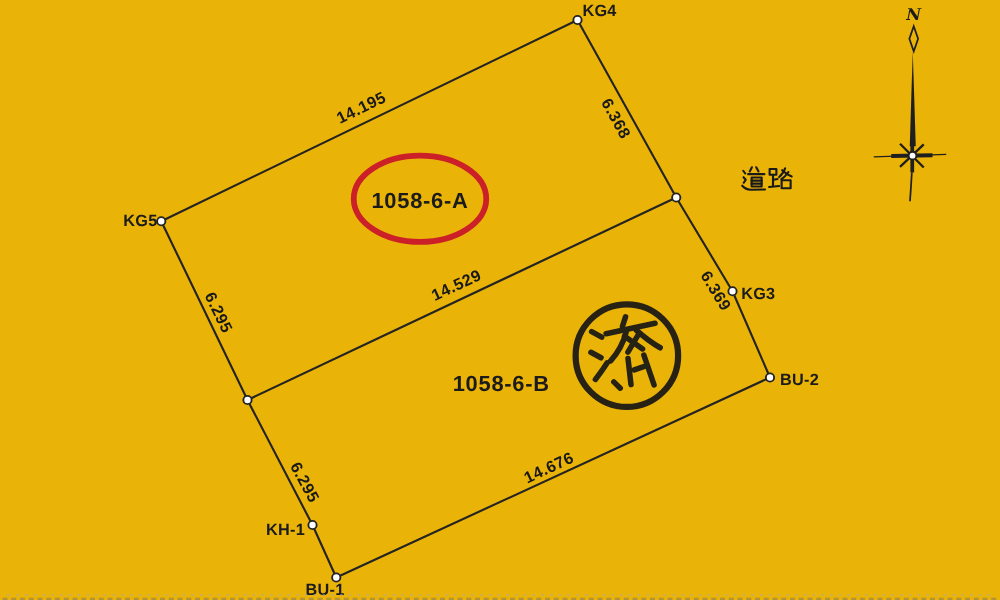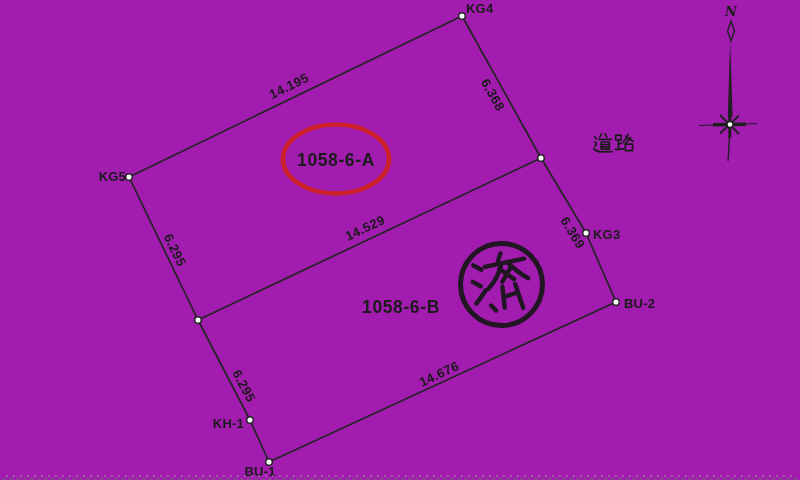--- a/index.html
+++ b/index.html
@@ -1,19 +1,19 @@
 <!DOCTYPE html>
 <html><head>
 <meta charset="utf-8">
 <style>
   html, body { margin: 0; padding: 0; background: #ffffff; }
   .sheet {
     position: relative;
     width: 800px; height: 480px;
-    background: #a21caf;
+    background: #eab308;
     overflow: hidden;
     font-family: "Liberation Sans", sans-serif;
   }
   svg text {
     font-family: "Liberation Sans", sans-serif;
     fill: #1b1b1b;
   }
   .pt     { font-size: 13px; font-weight: 700; letter-spacing: 0.2px; }
   .dim    { font-size: 13px; font-weight: 700; letter-spacing: 0.4px; fill: #191919; }
   .parcel { font-size: 17.5px; font-weight: 700; letter-spacing: 0.6px; }

